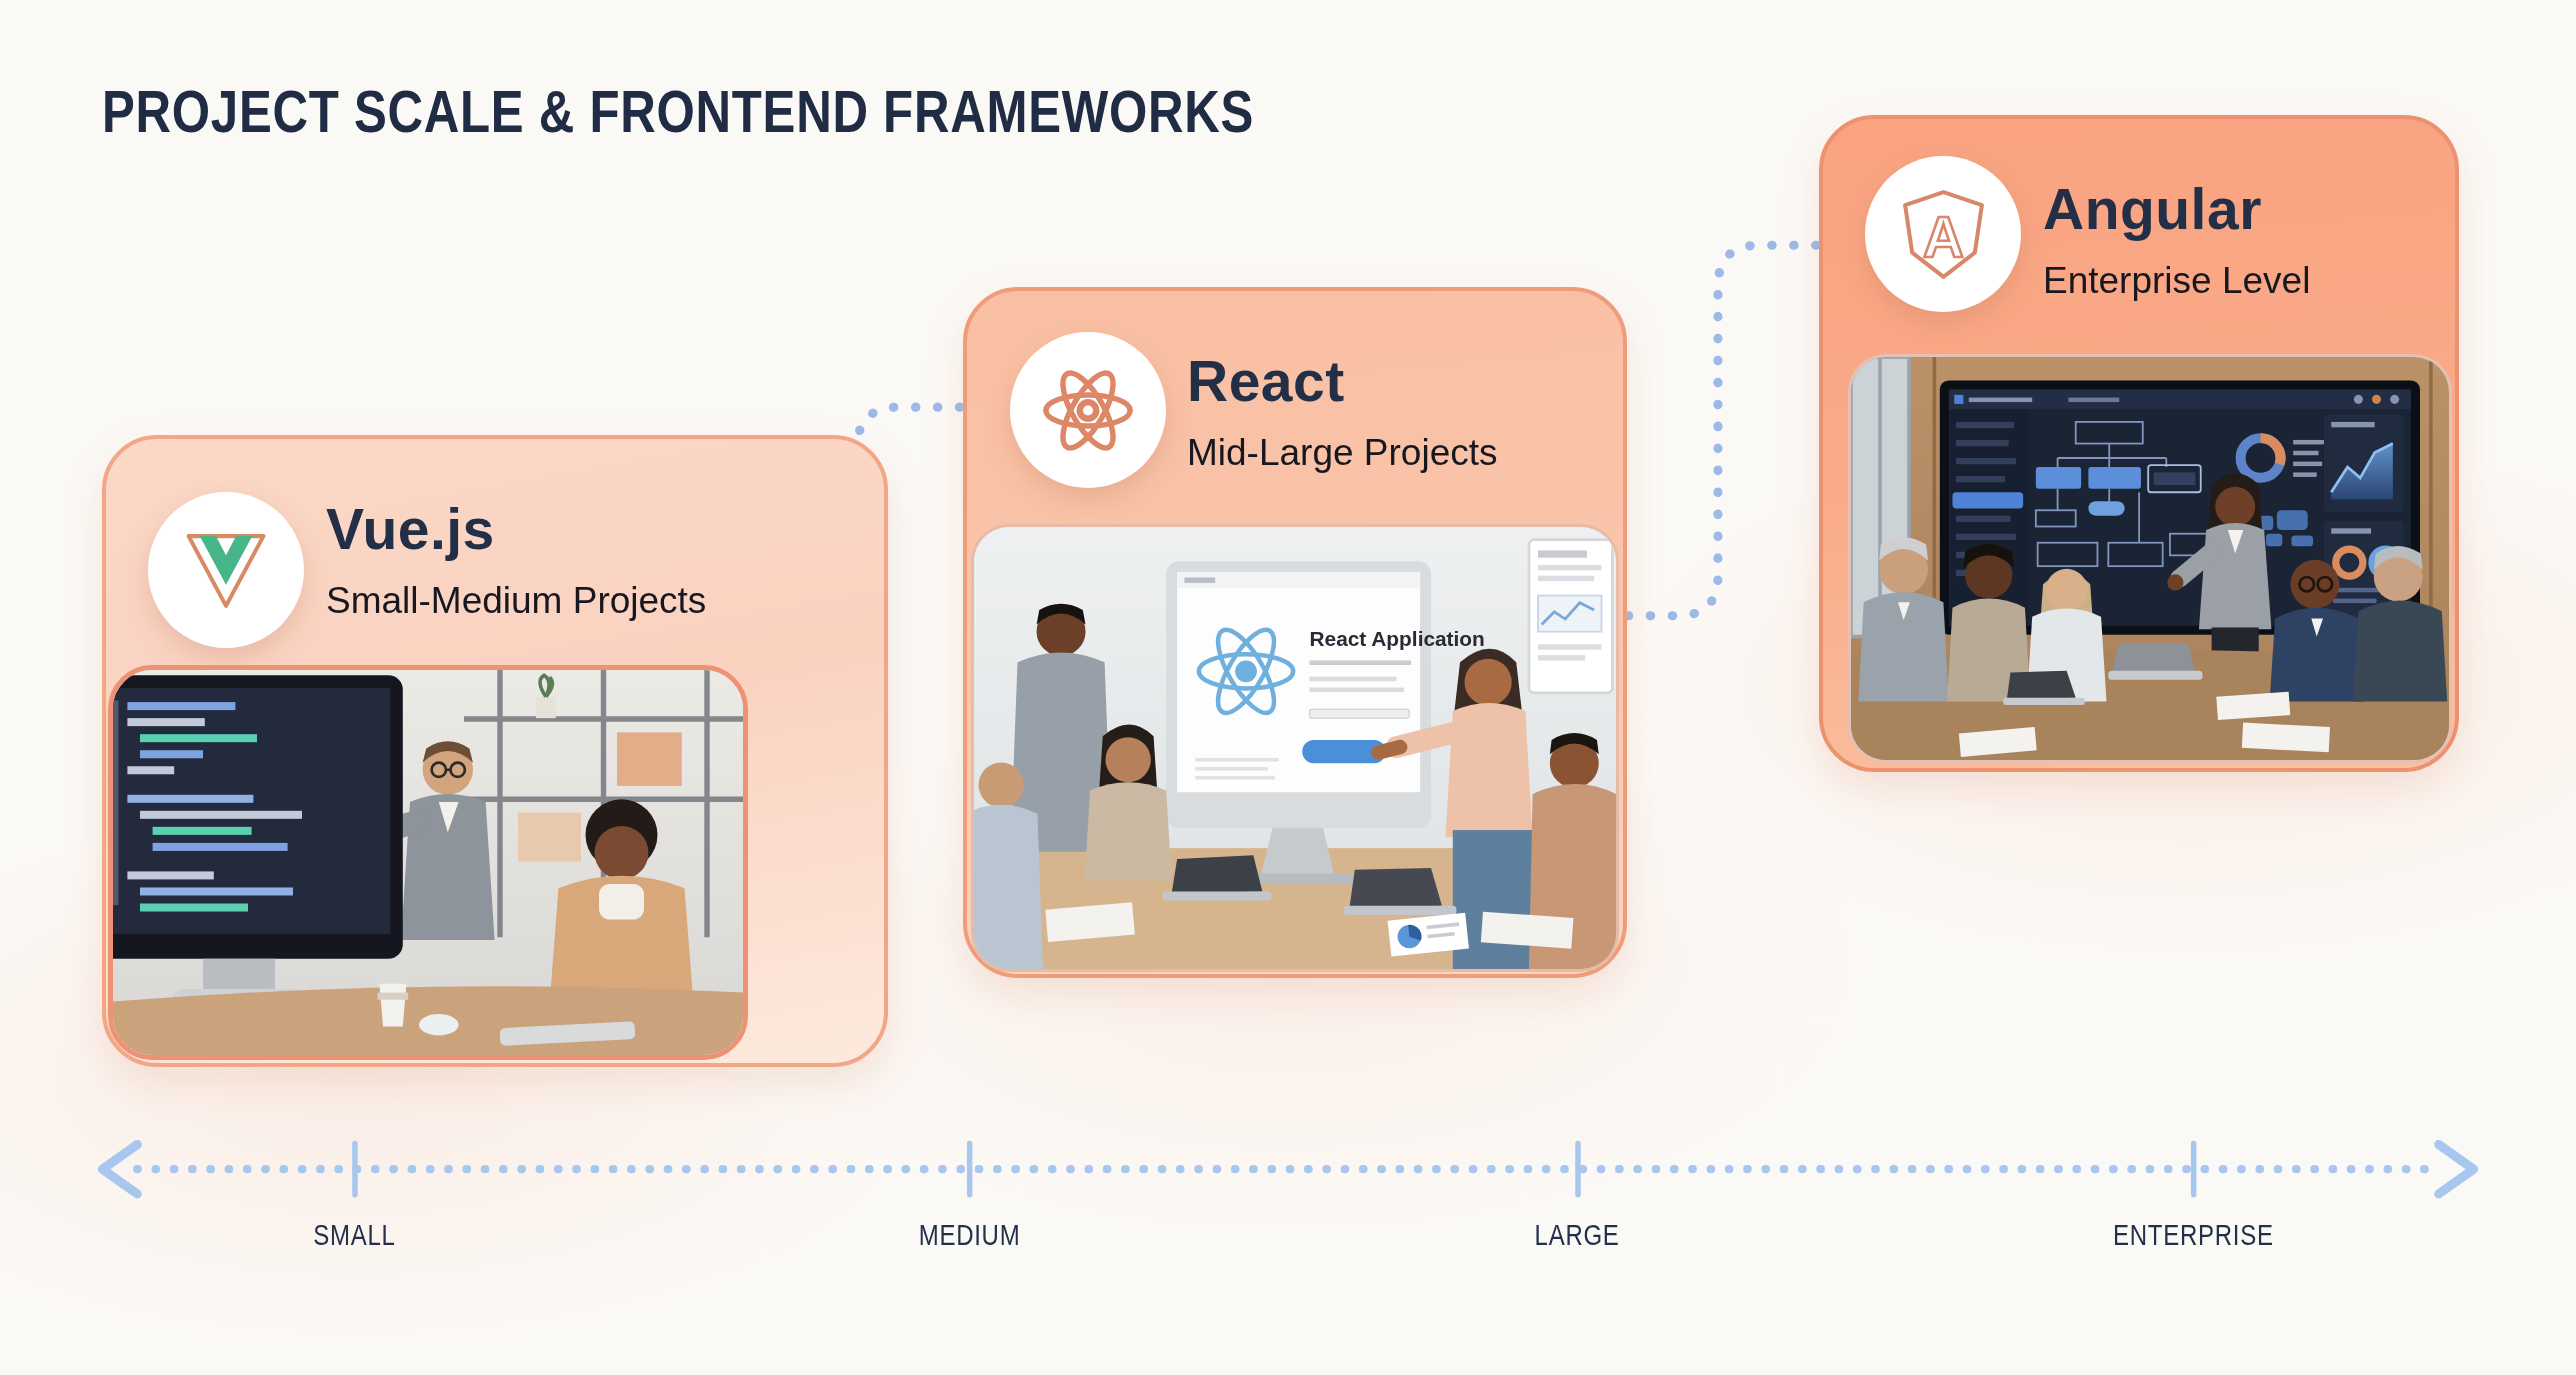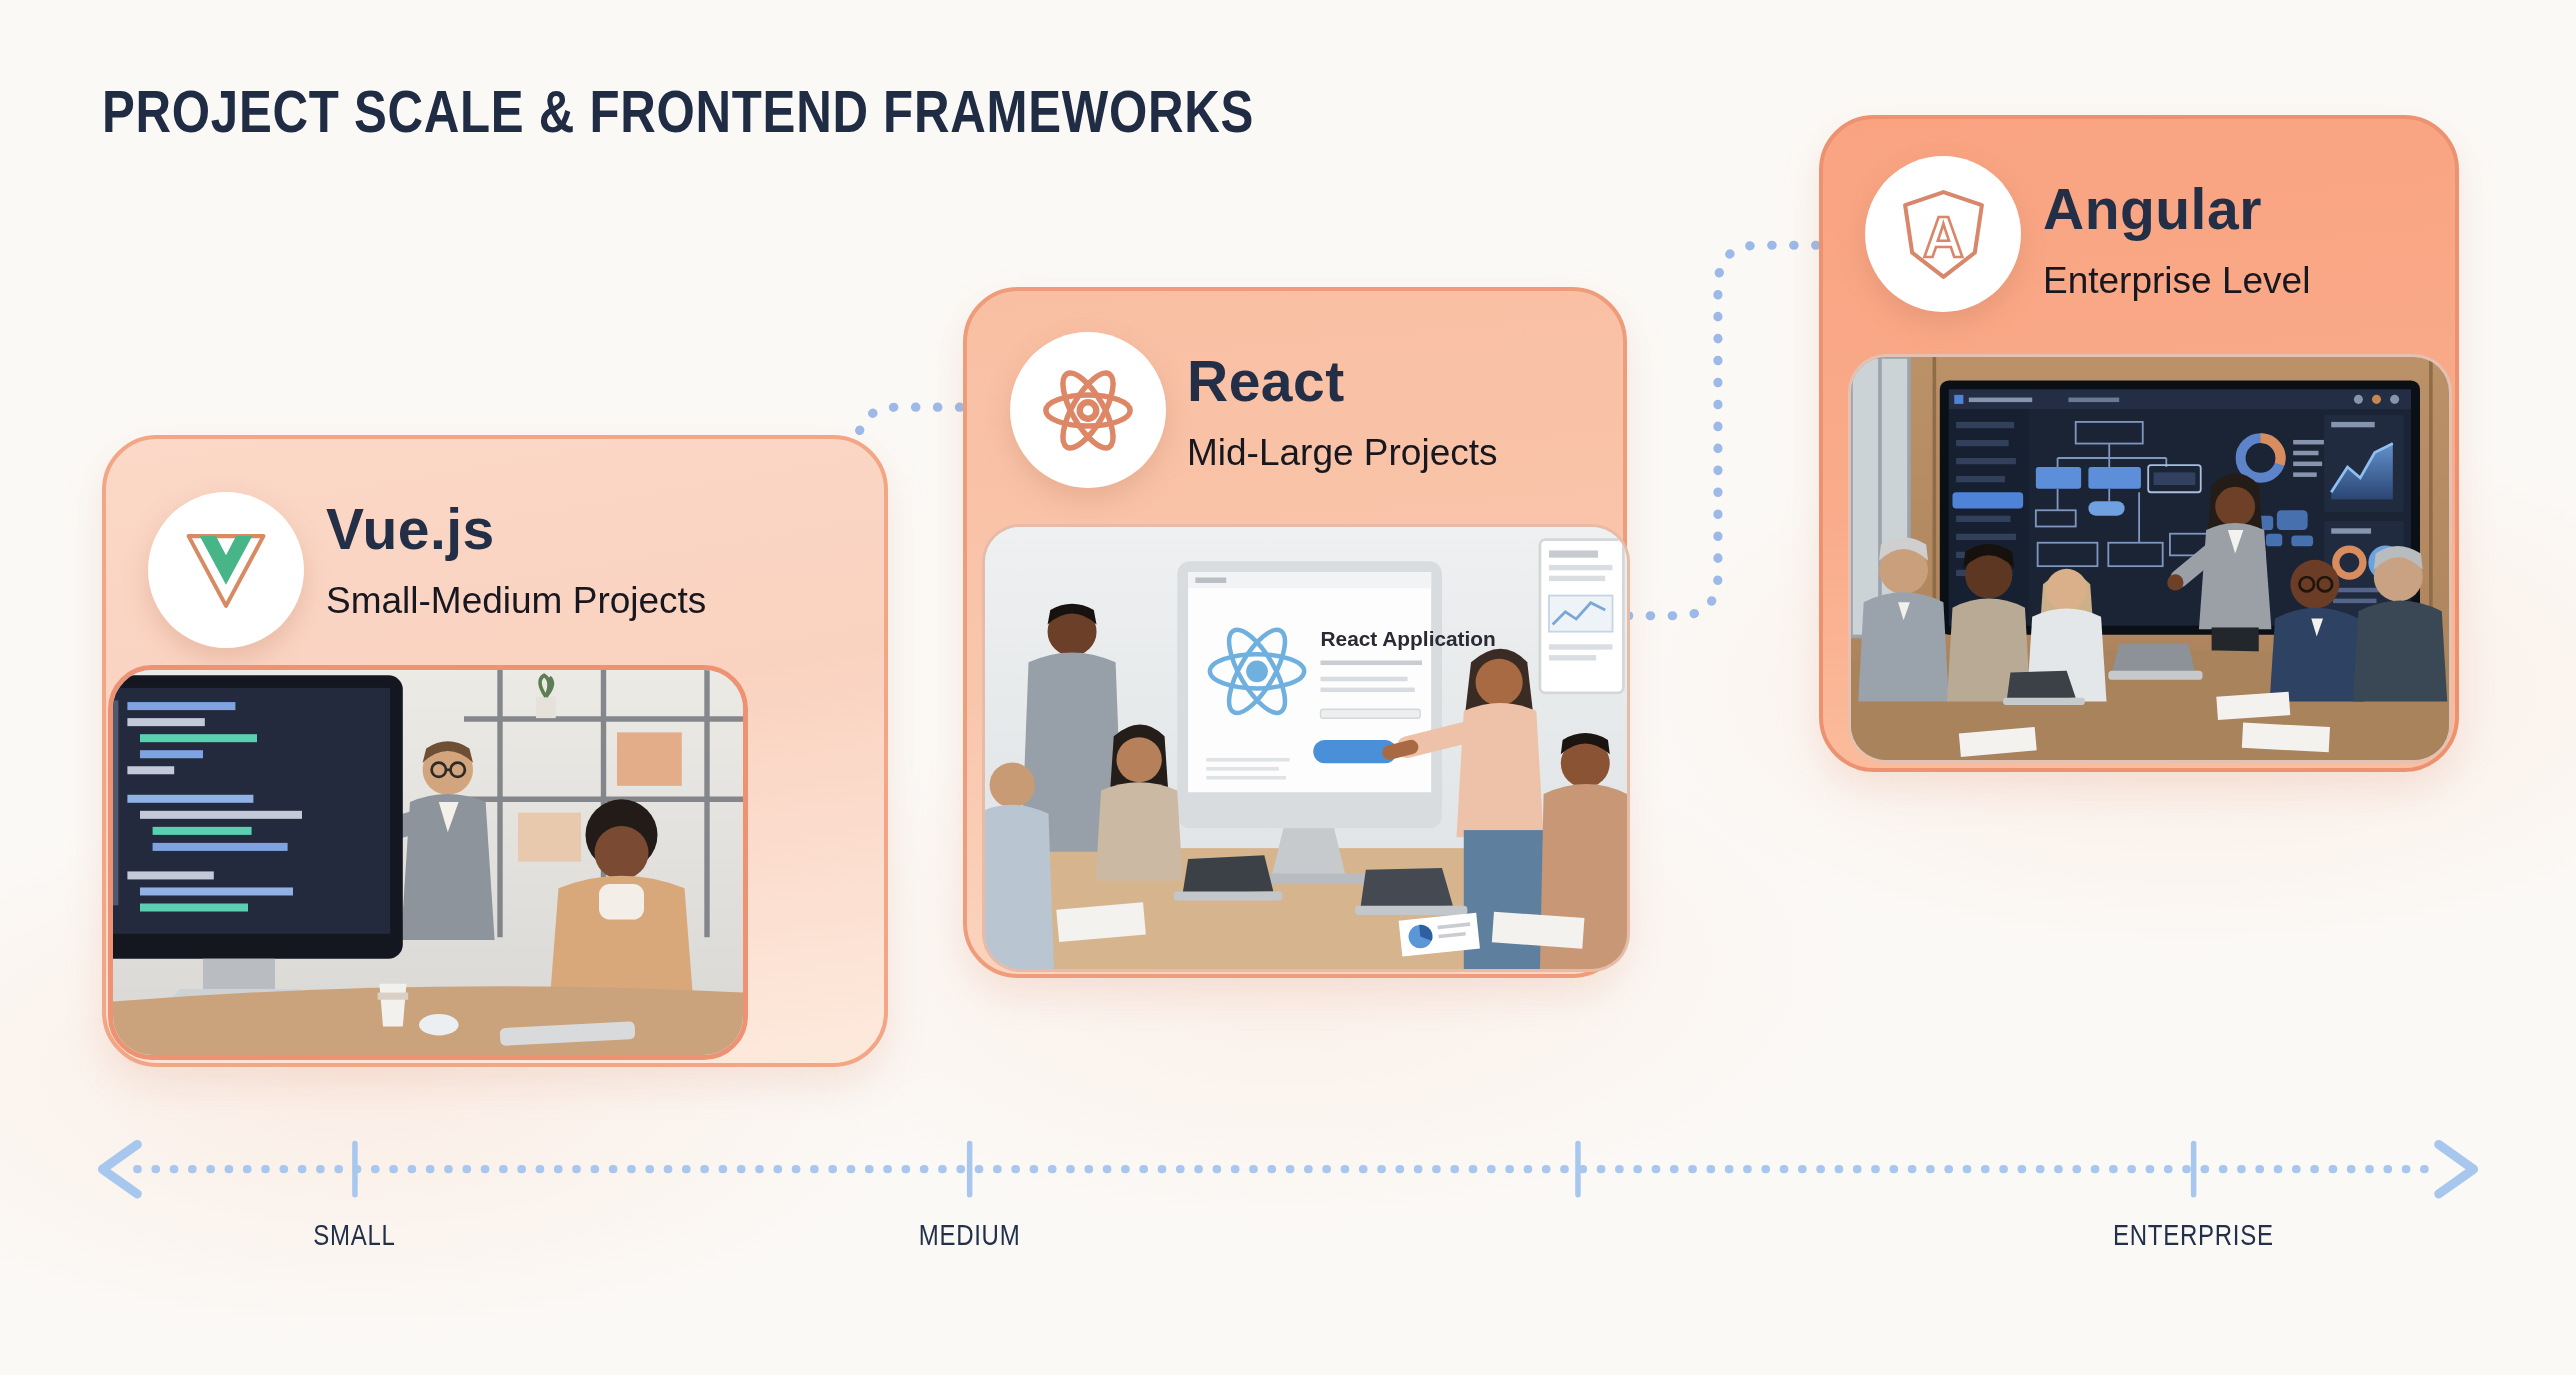--- a/index.html
+++ b/index.html
@@ -24,21 +24,21 @@
   .logo-circle{position:absolute;width:156px;height:156px;border-radius:50%;background:#ffffff;
     box-shadow:0 11px 25.6px rgba(185,110,80,.25);display:flex;align-items:center;justify-content:center;}
   .card.vue .logo-circle{left:42px;top:53px;}
   .card.react .logo-circle{left:43px;top:41px;}
   .card.angular .logo-circle{left:42px;top:37px;}
   .card-head{position:absolute;left:220px;top:57px;}
   .fw-name{font-size:57px;font-weight:700;color:#232f47;letter-spacing:0.5px;}
   .fw-scale{font-size:37px;font-weight:400;color:#17171f;margin-top:18px;}
   .photo{position:absolute;box-sizing:border-box;overflow:hidden;background:#dfe2e4;}
   .card.vue .photo{left:1.8px;top:226px;width:640px;height:395px;border-radius:44px;border:5.5px solid #ed9374;}
-  .card.react .photo{left:15px;top:233px;width:648px;height:448px;border-radius:38px;border:3.7px solid rgba(238,154,121,.55);}
+  .card.react .photo{left:4px;top:233px;width:648px;height:448px;border-radius:38px;border:3.7px solid rgba(238,154,121,.55);}
   .card.angular .photo{left:25px;top:235px;width:604px;height:409px;border-radius:38px;border:3.7px solid rgba(238,154,121,.45);}
   .photo svg{display:block;width:100%;height:100%;}
   
   .axis-label{position:absolute;top:1218px;width:329px;text-align:center;font-size:30px;font-weight:400;
     color:#22304a;letter-spacing:0.9px;}
   .axis-label span{display:inline-block;transform:scaleX(.8);transform-origin:center;white-space:nowrap;}
   .overlay{position:absolute;left:0;top:0;pointer-events:none;}
 </style>
 </head>
 <body>
@@ -431,16 +431,17 @@
           <rect x="404" y="374" width="80" height="26" fill="#f4f2ee" transform="rotate(-4 444 387)"></rect>
           <rect x="432" y="408" width="96" height="28" fill="#f4f2ee" transform="rotate(3 480 422)"></rect>
           <rect x="120" y="414" width="84" height="26" fill="#f4f2ee" transform="rotate(-5 162 427)"></rect>
         </g>
       </svg>
     </div>
   </div>
 
   <div class="axis-label" style="left:190px;"><span>SMALL</span></div>
   <div class="axis-label" style="left:805px;text-align:center;"><span>MEDIUM</span></div>
+  <div class="axis-label" style="left:1413px;"><span>LARGE</span></div>
   <div class="axis-label" style="left:2029px;"><span>ENTERPRISE</span></div>
 
 </div>
 
 
 </body></html>

